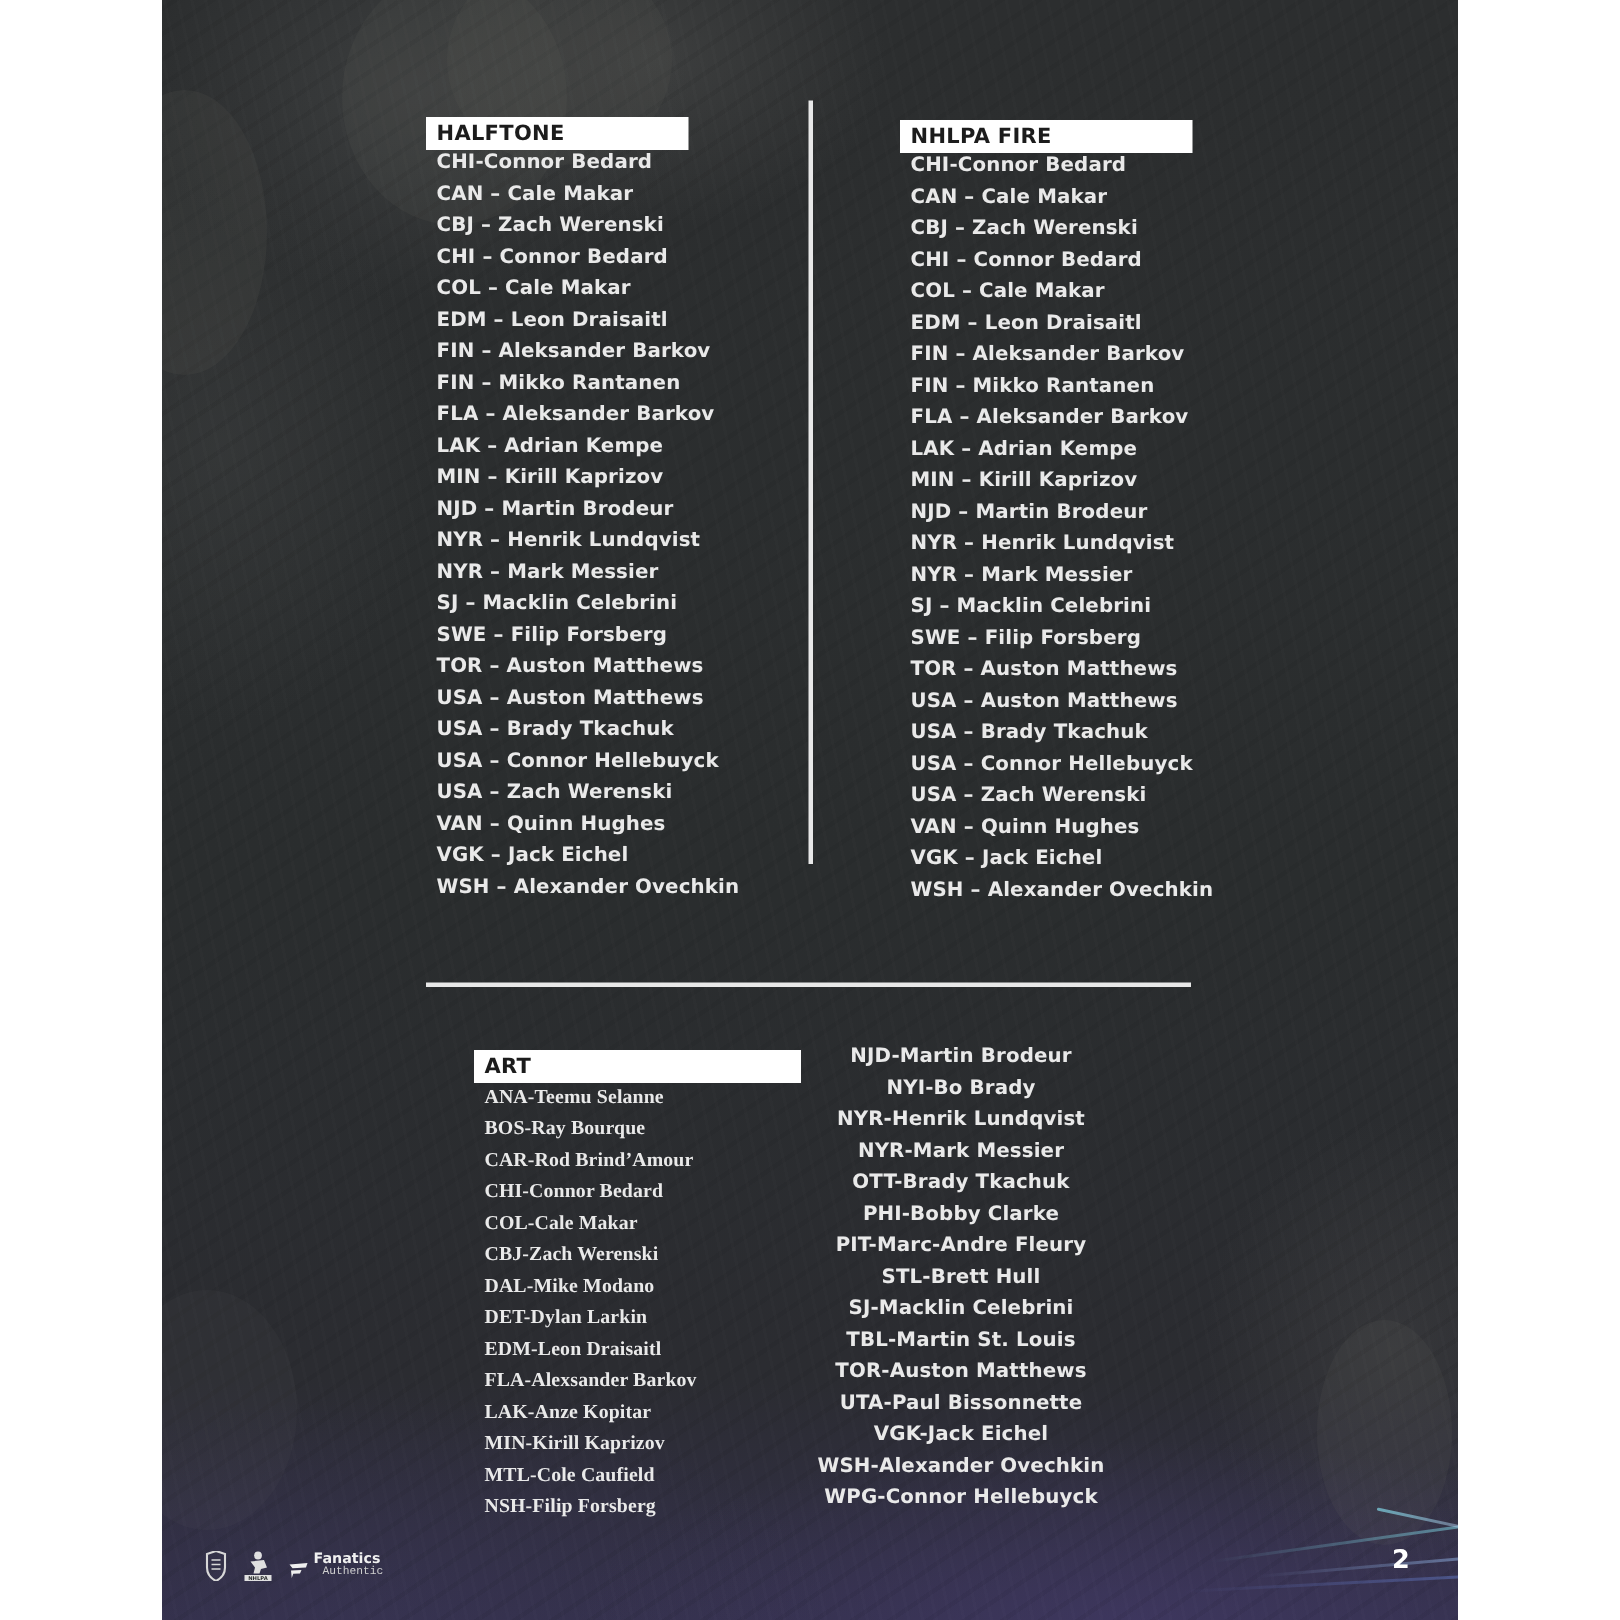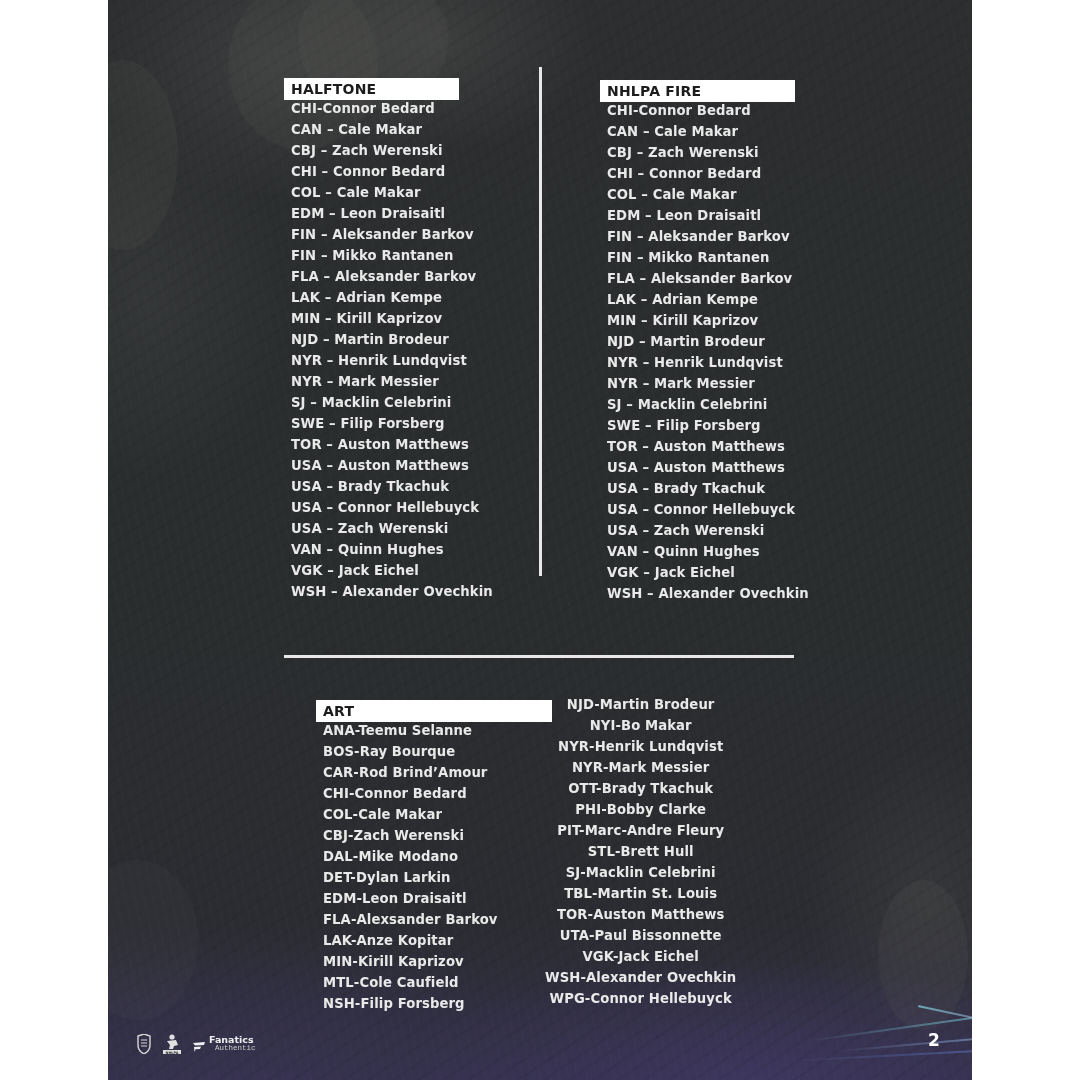--- a/index.html
+++ b/index.html
@@ -124,40 +124,40 @@
       <li>USA – Brady Tkachuk</li>
       <li>USA – Connor Hellebuyck</li>
       <li>USA – Zach Werenski</li>
       <li>VAN – Quinn Hughes</li>
       <li>VGK – Jack Eichel</li>
       <li>WSH – Alexander Ovechkin</li>
     </ul>
 
   <div class="hline"></div>
 
-  <div class="section-header" style="left:208px;top:700px;width:236px;">ART</div>
-  <ul class="list" id="list-art-1" style="left:215px;top:720px;">
+  <div class="section-header" style="left:208px;top:700px;width:218px;">ART</div>
+  <ul class="list" id="list-art-1" style="left:215px;top:720px;font-family:Liberation Serif, serif;">
       <li>ANA-Teemu Selanne</li>
       <li>BOS-Ray Bourque</li>
       <li>CAR-Rod Brind’Amour</li>
       <li>CHI-Connor Bedard</li>
       <li>COL-Cale Makar</li>
       <li>CBJ-Zach Werenski</li>
       <li>DAL-Mike Modano</li>
       <li>DET-Dylan Larkin</li>
       <li>EDM-Leon Draisaitl</li>
       <li>FLA-Alexsander Barkov</li>
       <li>LAK-Anze Kopitar</li>
       <li>MIN-Kirill Kaprizov</li>
       <li>MTL-Cole Caufield</li>
       <li>NSH-Filip Forsberg</li>
     </ul>
   <ul class="list" id="list-art-2" style="left:437px;top:694px;text-align:center;">
       <li>NJD-Martin Brodeur</li>
-      <li>NYI-Bo Makar</li>
+      <li>NYI-Bo Brady</li>
       <li>NYR-Henrik Lundqvist</li>
       <li>NYR-Mark Messier</li>
       <li>OTT-Brady Tkachuk</li>
       <li>PHI-Bobby Clarke</li>
       <li>PIT-Marc-Andre Fleury</li>
       <li>STL-Brett Hull</li>
       <li>SJ-Macklin Celebrini</li>
       <li>TBL-Martin St. Louis</li>
       <li>TOR-Auston Matthews</li>
       <li>UTA-Paul Bissonnette</li>

